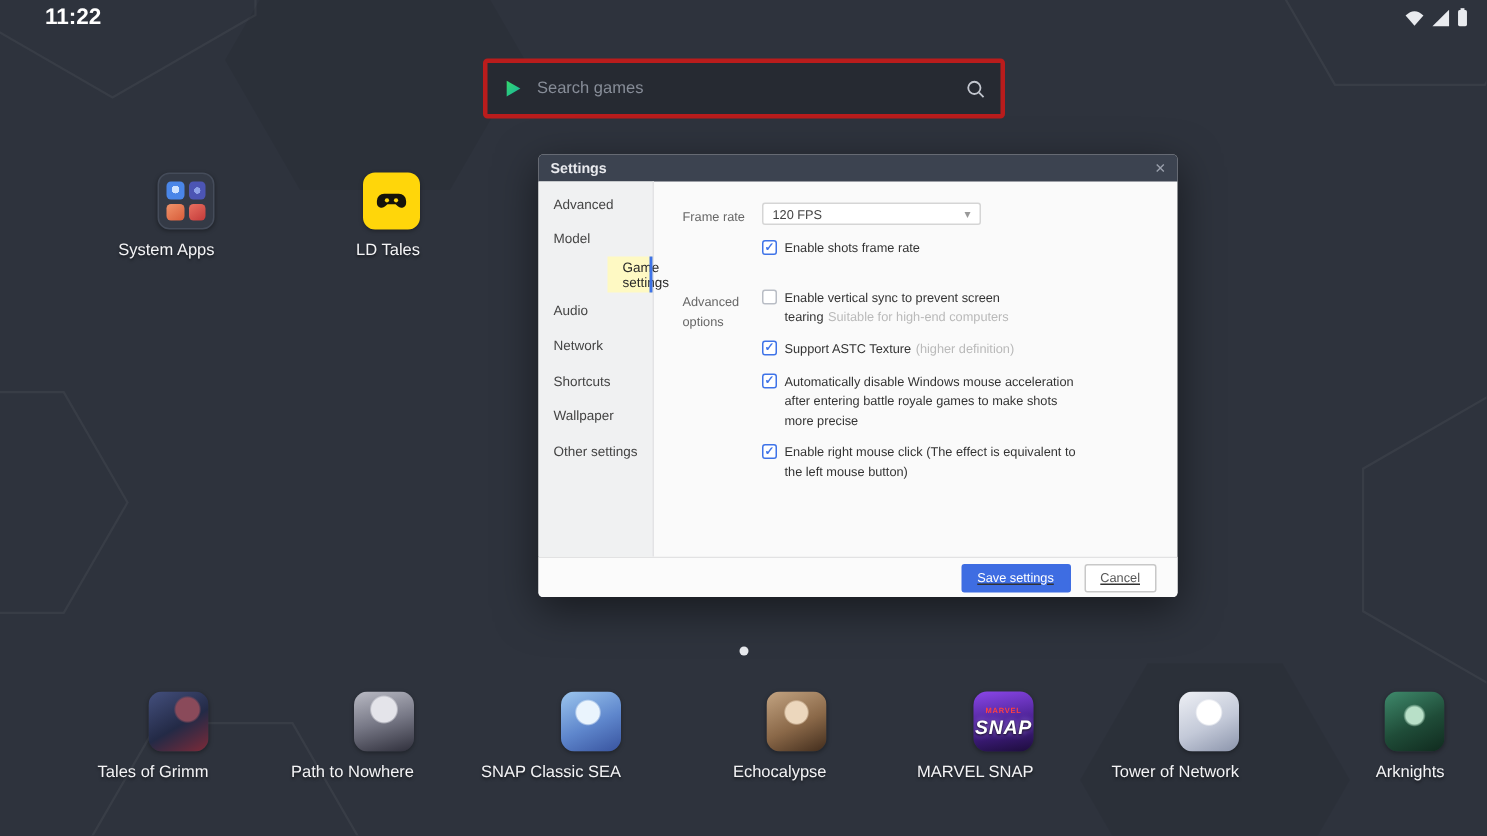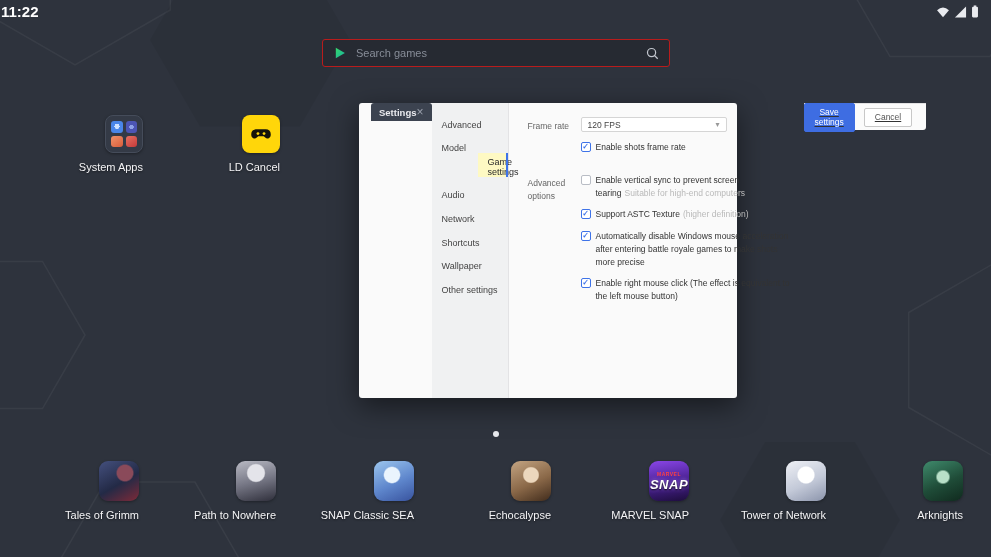--- a/index.html
+++ b/index.html
@@ -10,27 +10,27 @@
     position:relative;
     overflow:hidden;
     color:#fff;
   }
   #stage { position:absolute; inset:0; }
 
   
   #hexbg { position:absolute; inset:0; z-index:0; pointer-events:none; }
 
   
-  .clock { position:absolute; left:1px; top:3px; font-size:15px; font-weight:bold; color:#fff; z-index:2; }
+  .clock { position:absolute; left:30px; top:3px; font-size:15px; font-weight:bold; color:#fff; z-index:2; }
   .status-icons { position:absolute; right:12px; top:5px; display:flex; align-items:center; gap:4px; z-index:2; }
 
   
   .search-bar {
-    position:absolute; left:322px; top:39px; width:348px; height:28px;
-    background:#262a32; border:1px solid #b91c1c; border-radius:3px;
+    position:absolute; left:322px; top:39px; width:348px; height:40px;
+    background:#262a32; border:3px solid #b91c1c; border-radius:3px;
     display:flex; align-items:center; z-index:2; padding:0 10px;
   }
   .search-bar input {
     flex:1; background:transparent; border:none; outline:none;
     font-family:"Liberation Sans", sans-serif; font-size:11px; color:#d5d8dd; margin-left:9px;
   }
   .search-bar input::placeholder { color:#878d98; }
 
   
   .app { position:absolute; width:120px; display:flex; flex-direction:column; align-items:flex-end; z-index:1; cursor:pointer; }
@@ -55,37 +55,36 @@
   .icon-snap .snap-top { font-size:5px; font-weight:bold; color:#ff4040; letter-spacing:.5px; }
   .icon-snap .snap-main { font-size:13px; font-weight:bold; font-style:italic; color:#fff; text-shadow:0 1px 2px #000, 0 0 4px #b080ff; letter-spacing:.5px; }
   .icon-tof     { background:radial-gradient(circle at 50% 35%, #ffffff 0 24%, transparent 28%), linear-gradient(155deg,#eef0f5 0%,#c3c9d8 55%,#8b94ab 100%); }
   .icon-ark     { background:radial-gradient(circle at 50% 40%, #b8e0c8 0 18%, transparent 24%), linear-gradient(155deg,#3f8a6c 0%,#1f4c38 55%,#102a1e 100%); }
 
   
   .page-dot { position:absolute; left:493px; top:431px; width:6px; height:6px; border-radius:50%; background:#e8eaee; z-index:1; }
 
   
   .dialog {
-    position:absolute; left:359px; top:103px; width:378px; height:295px;
+    position:absolute; left:359px; top:103px; width:426px; height:295px;
     background:#fafafa; border-radius:3px; z-index:5;
-    box-shadow:0 8px 28px rgba(0,0,0,.5); display:flex; flex-direction:row;
+    box-shadow:0 8px 28px rgba(0,0,0,.5); display:flex; flex-direction:column;
     color:#333;
-    padding-left:12px;
   }
   .dlg-titlebar {
     height:18px; background:#3c4350; border-radius:3px 3px 0 0;
     display:flex; align-items:center; justify-content:space-between; padding:0 8px;
   }
   .dlg-title { font-size:9.5px; color:#e9eaee; font-weight:bold; }
   .dlg-close { font-size:12px; line-height:12px; color:#9aa0ac; cursor:pointer; }
 
   .dlg-body { flex:1; display:flex; min-height:0; }
   .dlg-sidebar { width:77px; background:#f0f1f2; border-right:1px solid #e3e3e5; padding-top:3px; }
   .side-item {
-    height:23.6px; display:flex; align-items:flex-end; padding-left:10px;
+    height:23.6px; display:flex; align-items:center; padding-left:10px;
     font-size:9px; color:#444; cursor:pointer; position:relative;
   }
   .side-item.selected { background:#fef9c3; color:#2a2a2a;margin-left:46px; }
   .side-item.selected::after { content:""; position:absolute; right:0; top:0; bottom:0; width:2px; background:#3e73e8; }
 
   .dlg-content { flex:1; padding:14px 12px 0 19px; overflow:hidden; }
   .fr-group, .adv-group { display:flex; }
   .adv-group { margin-top:20px; }
   .grp-label { width:53px; flex-shrink:0; font-size:8.5px; color:#666; line-height:1.5; padding-top:3px; }
   .fr-col { display:flex; flex-direction:column; }
@@ -176,21 +175,21 @@
   </div>
 
   <div class="app" style="left:160px; top:115px;">
     <div class="app-icon icon-ld-store">
       <svg width="26" height="26" viewBox="0 0 24 24">
         <path fill="#15130a" d="M7.5 7.5 h9 a4.5 4.5 0 0 1 4.5 4.5 v1.2 a3 3 0 0 1 -5.1 2.1 l-1.4 -1.3 h-5 l-1.4 1.3 a3 3 0 0 1 -5.1 -2.1 v-1.2 a4.5 4.5 0 0 1 4.5 -4.5 z"></path>
         <circle cx="9.2" cy="11.6" r="1.3" fill="#ffd60a"></circle>
           <circle cx="14.8" cy="11.6" r="1.3" fill="#ffd60a"></circle>
       </svg>
     </div>
-    <div class="label">LD Cancel</div>
+    <div class="label">LD Tales</div>
   </div>
 
   <div class="app" style="left:297px; top:115px;">
     <div class="app-icon icon-vt">
       <svg width="26" height="26" viewBox="0 0 24 24">
         <path fill="#15130a" d="M12 3 c1 -1.5 3 -1.5 3.5 0 c2.5 0.3 4.5 2.5 4.5 5.5 c0 3.5 -3 6.5 -7 6.5 c-1 0 -2 -0.2 -2.8 -0.6 l-3.2 1.1 l1.2 -2.6 c-1.2 -1.1 -2.2 -2.6 -2.2 -4.4 c0 -3 2.5 -5.3 6 -5.5 z"></path>
         <rect x="5" y="16" width="7" height="5" rx="1" fill="#c43a2a"></rect>
       </svg>
     </div>
     <div class="label">VT Tu</div>

